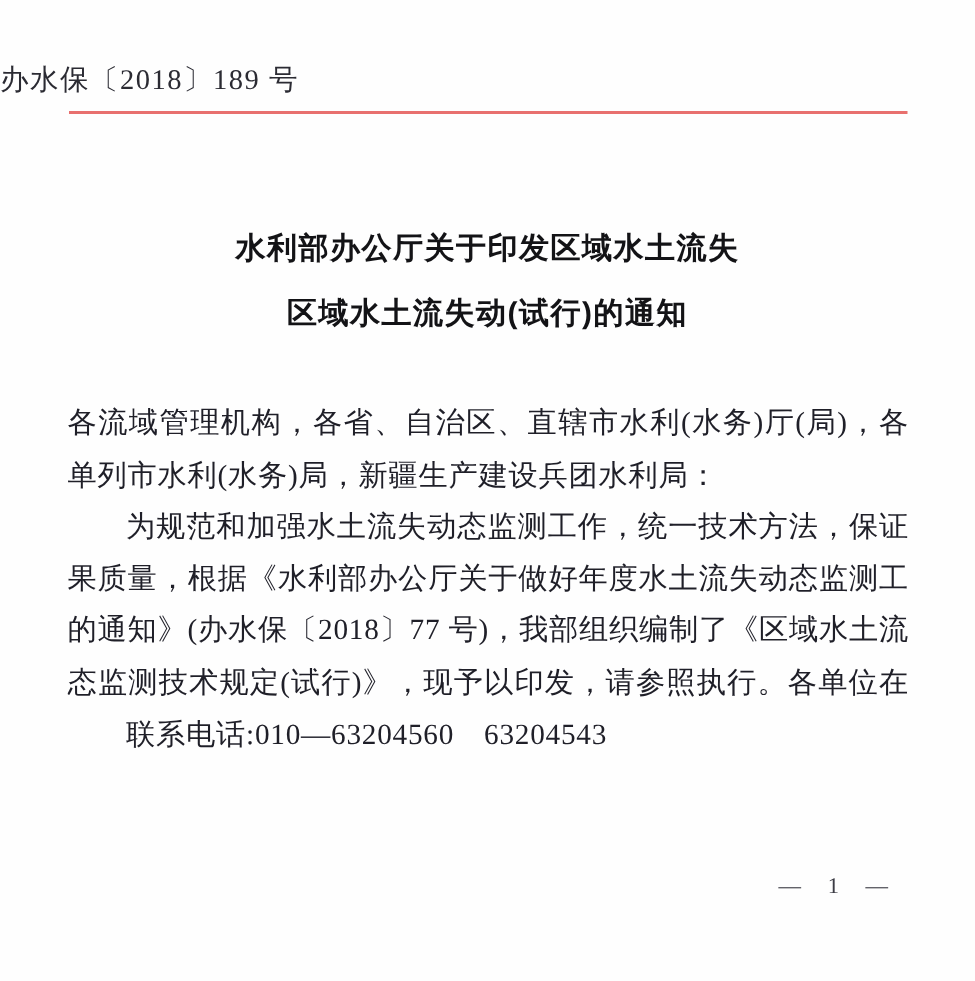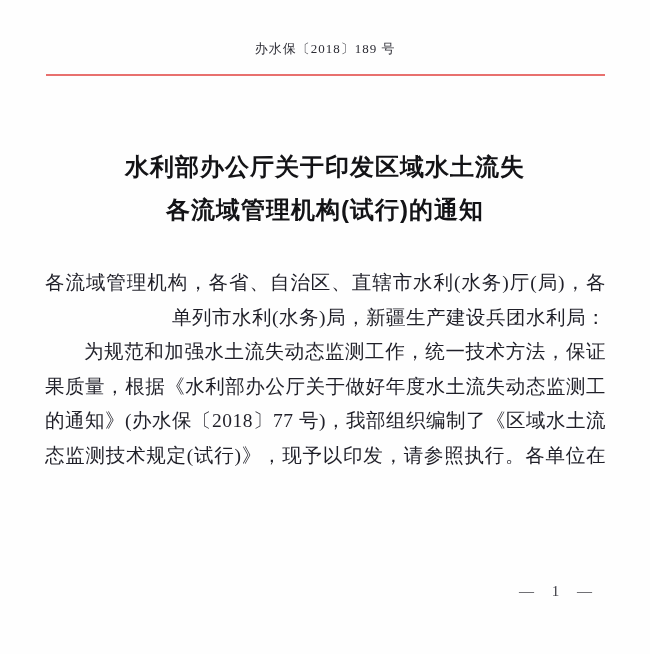--- a/index.html
+++ b/index.html
@@ -10,60 +10,59 @@
     height: 654px;
     background: #fefefe;
     overflow: hidden;
     font-family: "Liberation Serif", "DejaVu Serif", serif;
   }
   .doc-number {
     position: absolute;
     top: 40px;
     left: 0;
     width: 100%;
-    text-align: center;
-    font-size: 13px;
+    font-size: 19px;
     letter-spacing: 1px;
     color: #2b2b33;
   }
   .red-line {
     position: absolute;
     top: 74px;
     left: 46px;
     width: 559px;
     height: 2px;
     background: #e8706e;
   }
   .title-block {
     position: absolute;
     top: 145px;
     left: 0;
     width: 100%;
     text-align: center;
     font-family: "Liberation Sans", "DejaVu Sans", sans-serif;
     font-weight: bold;
-    font-size: 24px;
+    font-size: 20px;
     line-height: 43px;
     color: #131316;
     letter-spacing: 1px;
   }
   .body-block {
     position: absolute;
     top: 266px;
     left: 45px;
     width: 561px;
     font-size: 19.5px;
     line-height: 34.6px;
     color: #1f1f28;
     letter-spacing: 0.5px;
   }
   .body-line {
     height: 34.6px;
     white-space: nowrap;
-    text-align: right;
+    text-align: left;
   }
   .body-line.fill {
     white-space: normal;
     text-align: justify;
     text-align-last: justify;
     overflow: hidden;
   }
   .body-line.indent { padding-left: 39px; }
   .body-line.fill.indent { text-indent: 0; }
   .page-number {
@@ -80,27 +79,28 @@
 <body>
 
 <div class="page">
 
   <div class="doc-number">办水保〔2018〕189 号</div>
 
   <div class="red-line"></div>
 
   <div class="title-block">
     <div>水利部办公厅关于印发区域水土流失</div>
-    <div>各流域管理机构(试行)的通知</div>
+    <div>区域水土流失动(试行)的通知</div>
   </div>
 
   <div class="body-block">
     <div class="body-line fill">各流域管理机构，各省、自治区、直辖市水利(水务)厅(局)，各计划</div>
     <div class="body-line">单列市水利(水务)局，新疆生产建设兵团水利局：</div>
     <div class="body-line fill indent">为规范和加强水土流失动态监测工作，统一技术方法，保证成</div>
     <div class="body-line fill">果质量，根据《水利部办公厅关于做好年度水土流失动态监测工作</div>
     <div class="body-line fill">的通知》(办水保〔2018〕77 号)，我部组织编制了《区域水土流失动</div>
     <div class="body-line fill">态监测技术规定(试行)》，现予以印发，请参照执行。各单位在执</div>
+    <div class="body-line indent">联系电话:010—63204560　63204543</div>
   </div>
 
   <div class="page-number">— 1 —</div>
 
 </div>
 
 </body></html>

